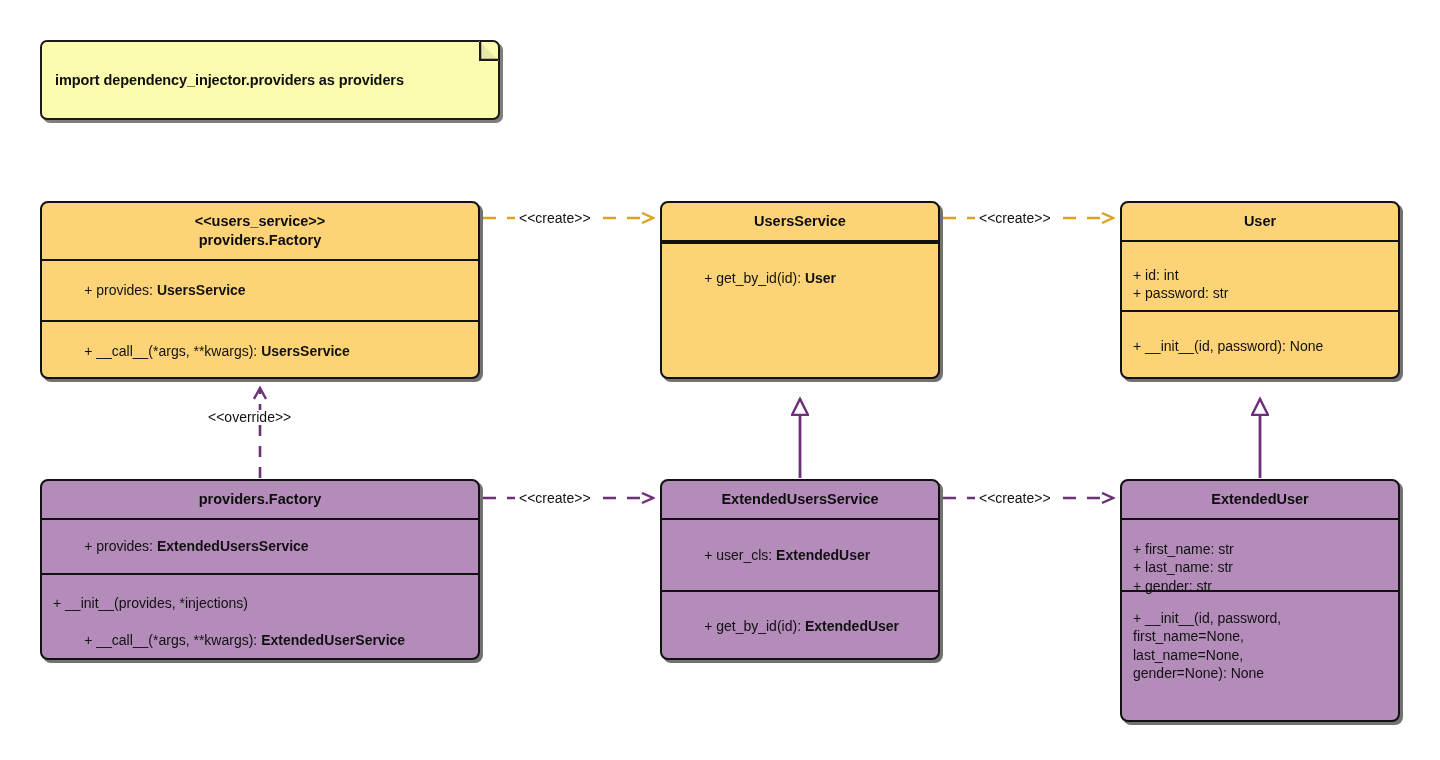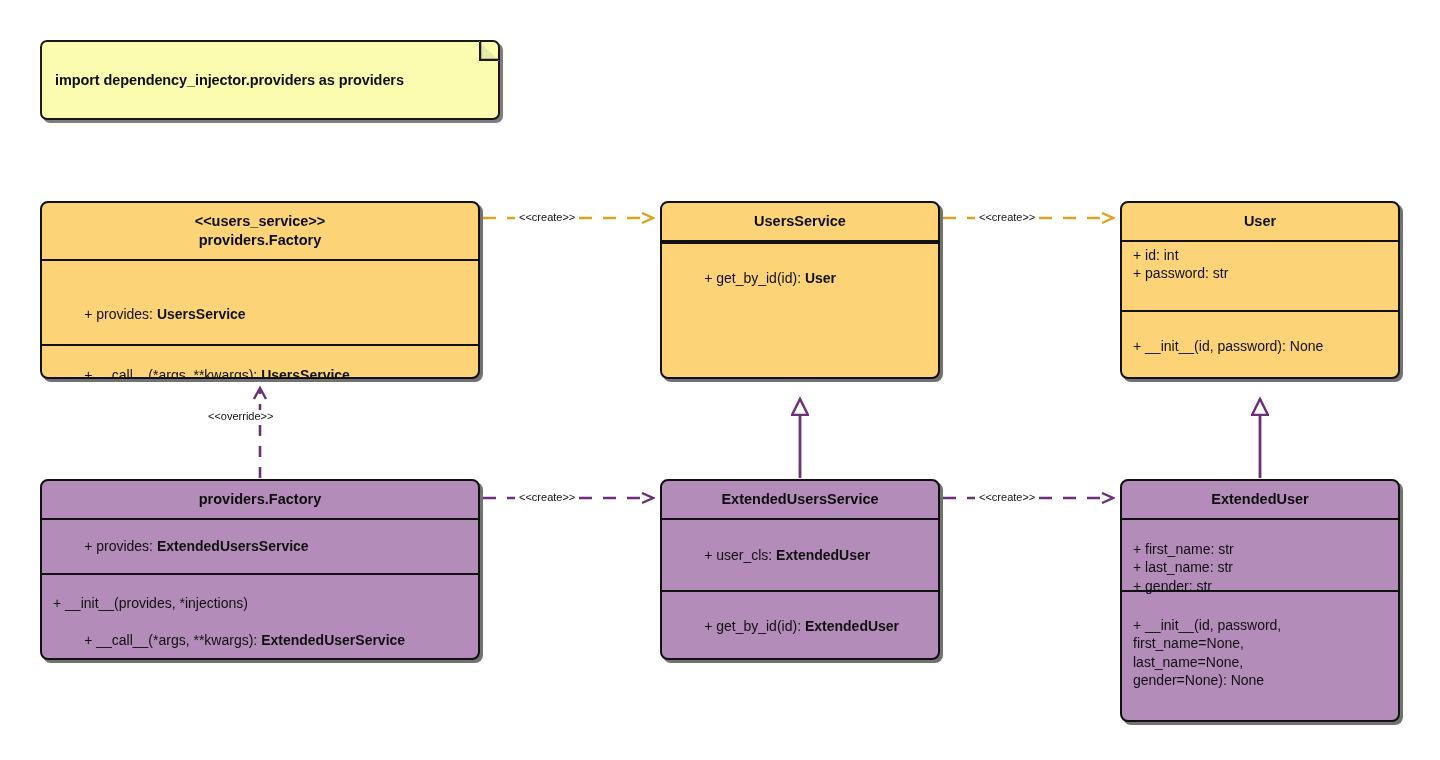--- a/index.html
+++ b/index.html
@@ -102,21 +102,21 @@
     word-break: normal;
   }
   .uml-row b { font-weight: bold; }
 
   
   .c-h { display: flex; flex-direction: column; justify-content: center; }
 
   
   .edge-label {
     position: absolute;
-    font-size: 11px;
+    font-size: 14px;
     color: #111111;
     background: #ffffff;
     padding: 0 4px;
     white-space: nowrap;
     z-index: 2;
     line-height: 1.1;
   }
 </style>
 </head>
 <body>
@@ -171,21 +171,21 @@
       <path d="M0,0 L0,18 L18,18" fill="none" stroke="#1a1a1a" stroke-width="2.5" transform="translate(1,1)"></path>
     </svg>
   </div>
 
   <div class="uml yellow" style="left:40px; top:201px; width:440px; height:178px;">
     <div class="uml-header" style="height:56px; display:flex; flex-direction:column; justify-content:center;">
       <span class="stereo">&lt;&lt;users_service&gt;&gt;</span>
       <span class="cname">providers.Factory</span>
     </div>
     <div class="uml-sep"></div>
-    <div class="uml-compartment c-h" style="height:59px;margin-top:24px;">
+    <div class="uml-compartment c-h" style="height:59px;">
       <div class="uml-row">
         <span>+ provides: </span><b>UsersService</b>
       </div>
     </div>
     <div class="uml-sep"></div>
     <div class="uml-compartment c-h" style="height:58px;">
       <div class="uml-row">
         <span>+ __call__(*args, **kwargs): </span><b>UsersService</b>
       </div>
     </div>
@@ -202,21 +202,21 @@
         <span>+ get_by_id(id): </span><b>User</b>
       </div>
     </div>
   </div>
 
   <div class="uml yellow" style="left:1120px; top:201px; width:280px; height:178px;">
     <div class="uml-header" style="height:37px; display:flex; align-items:center; justify-content:center;">
       <span class="cname">User</span>
     </div>
     <div class="uml-sep"></div>
-    <div class="uml-compartment" style="height:68px; padding-top:4px;">
+    <div class="uml-compartment" style="height:68px; padding-top:24px;">
       <div class="uml-row">+ id: int</div>
       <div class="uml-row">+ password: str</div>
     </div>
     <div class="uml-sep"></div>
     <div class="uml-compartment c-h" style="height:68px;">
       <div class="uml-row">+ __init__(id, password): None</div>
     </div>
   </div>
 
   <div class="uml purple" style="left:40px; top:479px; width:440px; height:181px;">
@@ -260,21 +260,21 @@
     <div class="uml-header" style="height:37px; display:flex; align-items:center; justify-content:center;">
       <span class="cname">ExtendedUser</span>
     </div>
     <div class="uml-sep"></div>
     <div class="uml-compartment" style="height:70px; padding-top:20px;">
       <div class="uml-row">+ first_name: str</div>
       <div class="uml-row">+ last_name: str</div>
       <div class="uml-row">+ gender: str</div>
     </div>
     <div class="uml-sep"></div>
-    <div class="uml-compartment" style="height:131px; padding-top:24px;">
+    <div class="uml-compartment" style="height:131px; padding-top:17px;">
       <div class="uml-row">+ __init__(id, password,
 first_name=None,
 last_name=None,
 gender=None): None</div>
     </div>
   </div>
 
 </div>
 
 </body></html>

